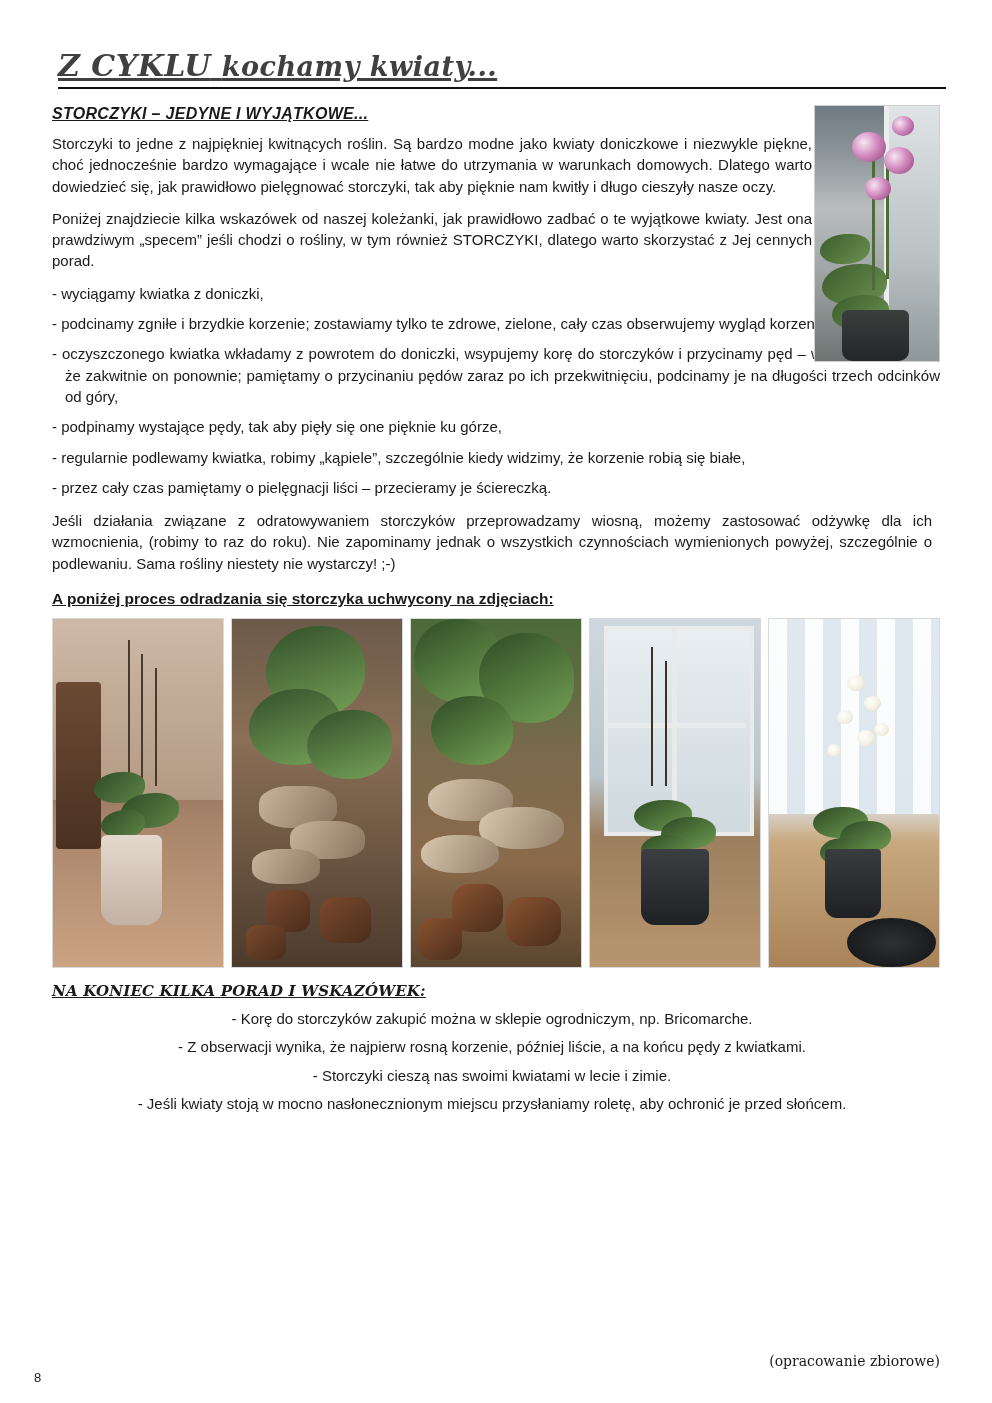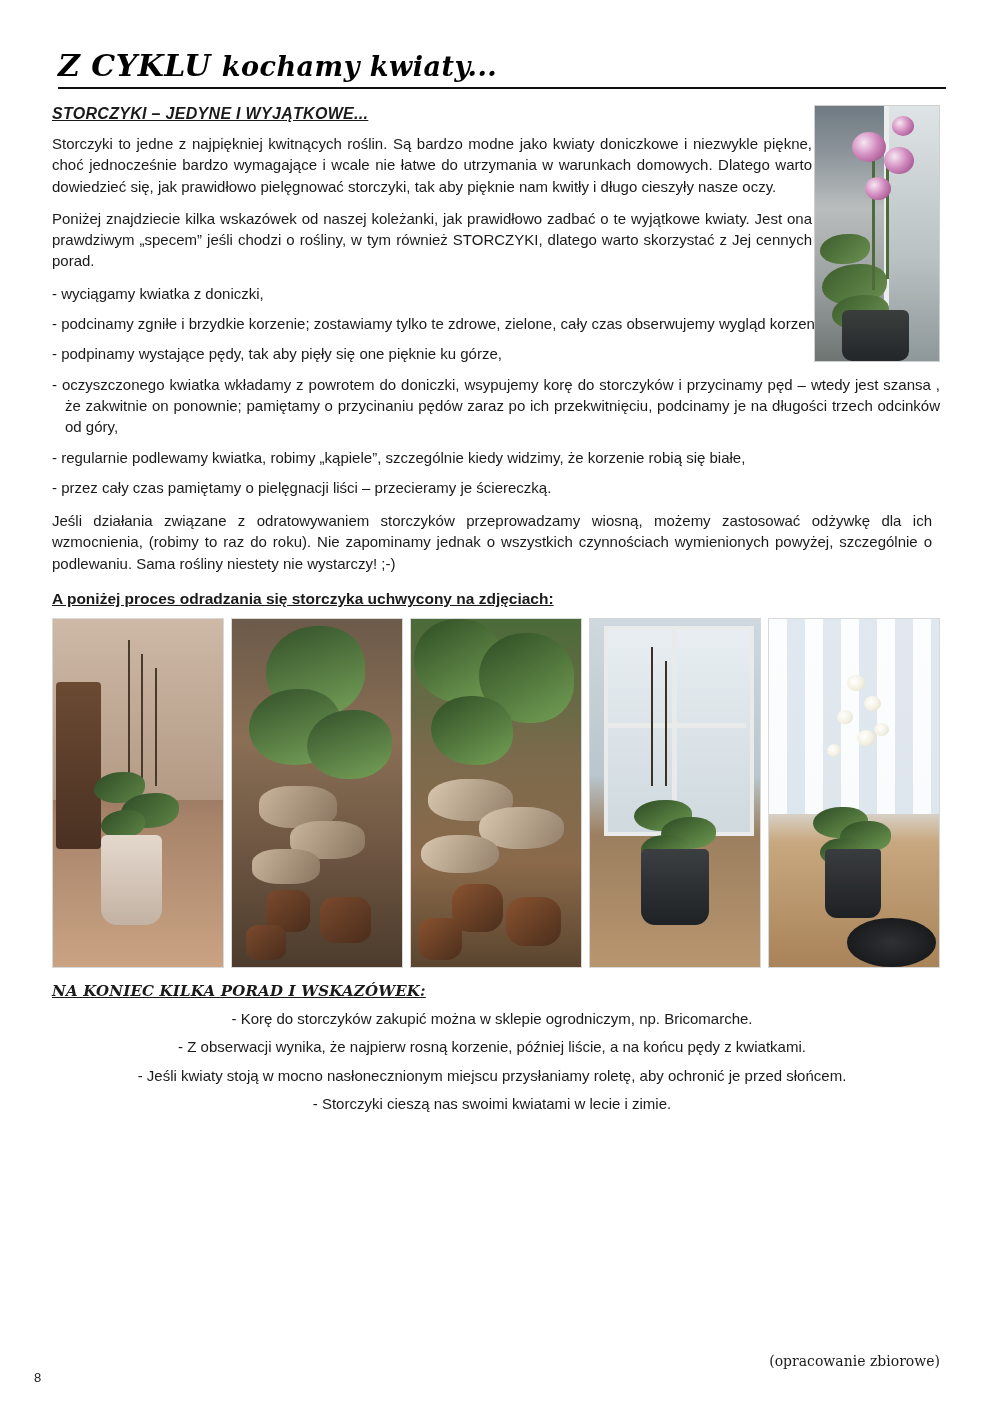--- a/index.html
+++ b/index.html
@@ -27,22 +27,23 @@
   .masthead {
     position: relative;
     margin-left: 6px;
   }
   .masthead-title {
     font-family: "DejaVu Serif", serif;
     font-size: 30px;
     font-weight: bold;
     font-style: italic;
     letter-spacing: 0.5px;
-    color: #000000;
+    color: #404040;
     white-space: nowrap;
+    text-decoration: underline;
   }
   .masthead-title .part2 {
     font-size: 27px;
   }
   .masthead-rule {
     height: 2px;
     background: #111;
     margin-top: 4px;
     width: 888px;
   }
@@ -255,22 +256,22 @@
     <div class="text-col">
       <h2 class="section-head">STORCZYKI – JEDYNE I WYJĄTKOWE...</h2>
       <p class="body">Storczyki to jedne z najpiękniej kwitnących roślin. Są bardzo modne jako kwiaty doniczkowe i niezwykle piękne, choć jednocześnie bardzo wymagające i wcale nie łatwe do utrzymania w warunkach domowych. Dlatego warto dowiedzieć się, jak prawidłowo pielęgnować storczyki, tak aby pięknie nam kwitły i długo cieszyły nasze oczy.</p>
       <p class="body">Poniżej znajdziecie kilka wskazówek od naszej koleżanki, jak prawidłowo zadbać o te wyjątkowe kwiaty. Jest ona prawdziwym „specem” jeśli chodzi o rośliny, w tym również STORCZYKI, dlatego warto skorzystać z Jej cennych porad.</p>
     </div>
 
 
     <ul class="steps">
       <li>- wyciągamy kwiatka z doniczki,</li>
       <li>- podcinamy zgniłe i brzydkie korzenie; zostawiamy tylko te zdrowe, zielone, cały czas obserwujemy wygląd korzeni,</li>
+      <li>-  oczyszczonego kwiatka wkładamy z powrotem do doniczki, wsypujemy korę do storczyków i przycinamy pęd – wtedy jest szansa , że zakwitnie on ponownie; pamiętamy o przycinaniu pędów zaraz po ich przekwitnięciu, podcinamy je na długości trzech odcinków od góry,</li>
       <li>- podpinamy wystające pędy, tak aby pięły się one pięknie ku górze,</li>
-      <li>-  oczyszczonego kwiatka wkładamy z powrotem do doniczki, wsypujemy korę do storczyków i przycinamy pęd – wtedy jest szansa , że zakwitnie on ponownie; pamiętamy o przycinaniu pędów zaraz po ich przekwitnięciu, podcinamy je na długości trzech odcinków od góry,</li>
       <li>- regularnie podlewamy kwiatka, robimy „kąpiele”, szczególnie kiedy widzimy, że korzenie robią się białe,</li>
       <li>- przez cały czas pamiętamy o pielęgnacji liści – przecieramy je ściereczką.</li>
     </ul>
 
     <p class="body" style="margin-top:12px;width:880px;">Jeśli działania związane z odratowywaniem storczyków przeprowadzamy wiosną, możemy zastosować odżywkę dla ich wzmocnienia, (robimy to raz do roku). Nie zapominamy jednak o wszystkich czynnościach wymienionych powyżej, szczególnie o podlewaniu. Sama rośliny niestety nie wystarczy! ;-)</p>
 
     <h3 class="sub-head" style="margin-top:16px;">A poniżej proces odradzania się storczyka uchwycony na zdjęciach:</h3>
 
     <div class="photo-strip">
 
@@ -341,21 +342,21 @@
         <div class="s5-pot"></div>
         <div class="s5-rug"></div>
       </div>
 
     </div>
 
     <div class="final-head">NA KONIEC KILKA PORAD I WSKAZÓWEK:</div>
     <ul class="tips">
       <li>- Korę do storczyków zakupić można w sklepie ogrodniczym, np. Bricomarche.</li>
       <li>- Z obserwacji wynika, że najpierw rosną korzenie, później liście, a na końcu pędy z kwiatkami.</li>
+      <li>- Storczyki cieszą nas swoimi kwiatami w lecie i zimie.</li>
       <li>- Jeśli kwiaty stoją w mocno nasłonecznionym miejscu przysłaniamy roletę, aby ochronić je przed słońcem.</li>
-      <li>- Storczyki cieszą nas swoimi kwiatami w lecie i zimie.</li>
     </ul>
   </div>
 
   <div class="page-number">8</div>
   <div class="credit">(opracowanie zbiorowe)</div>
 
 </div>
 
 </body></html>

